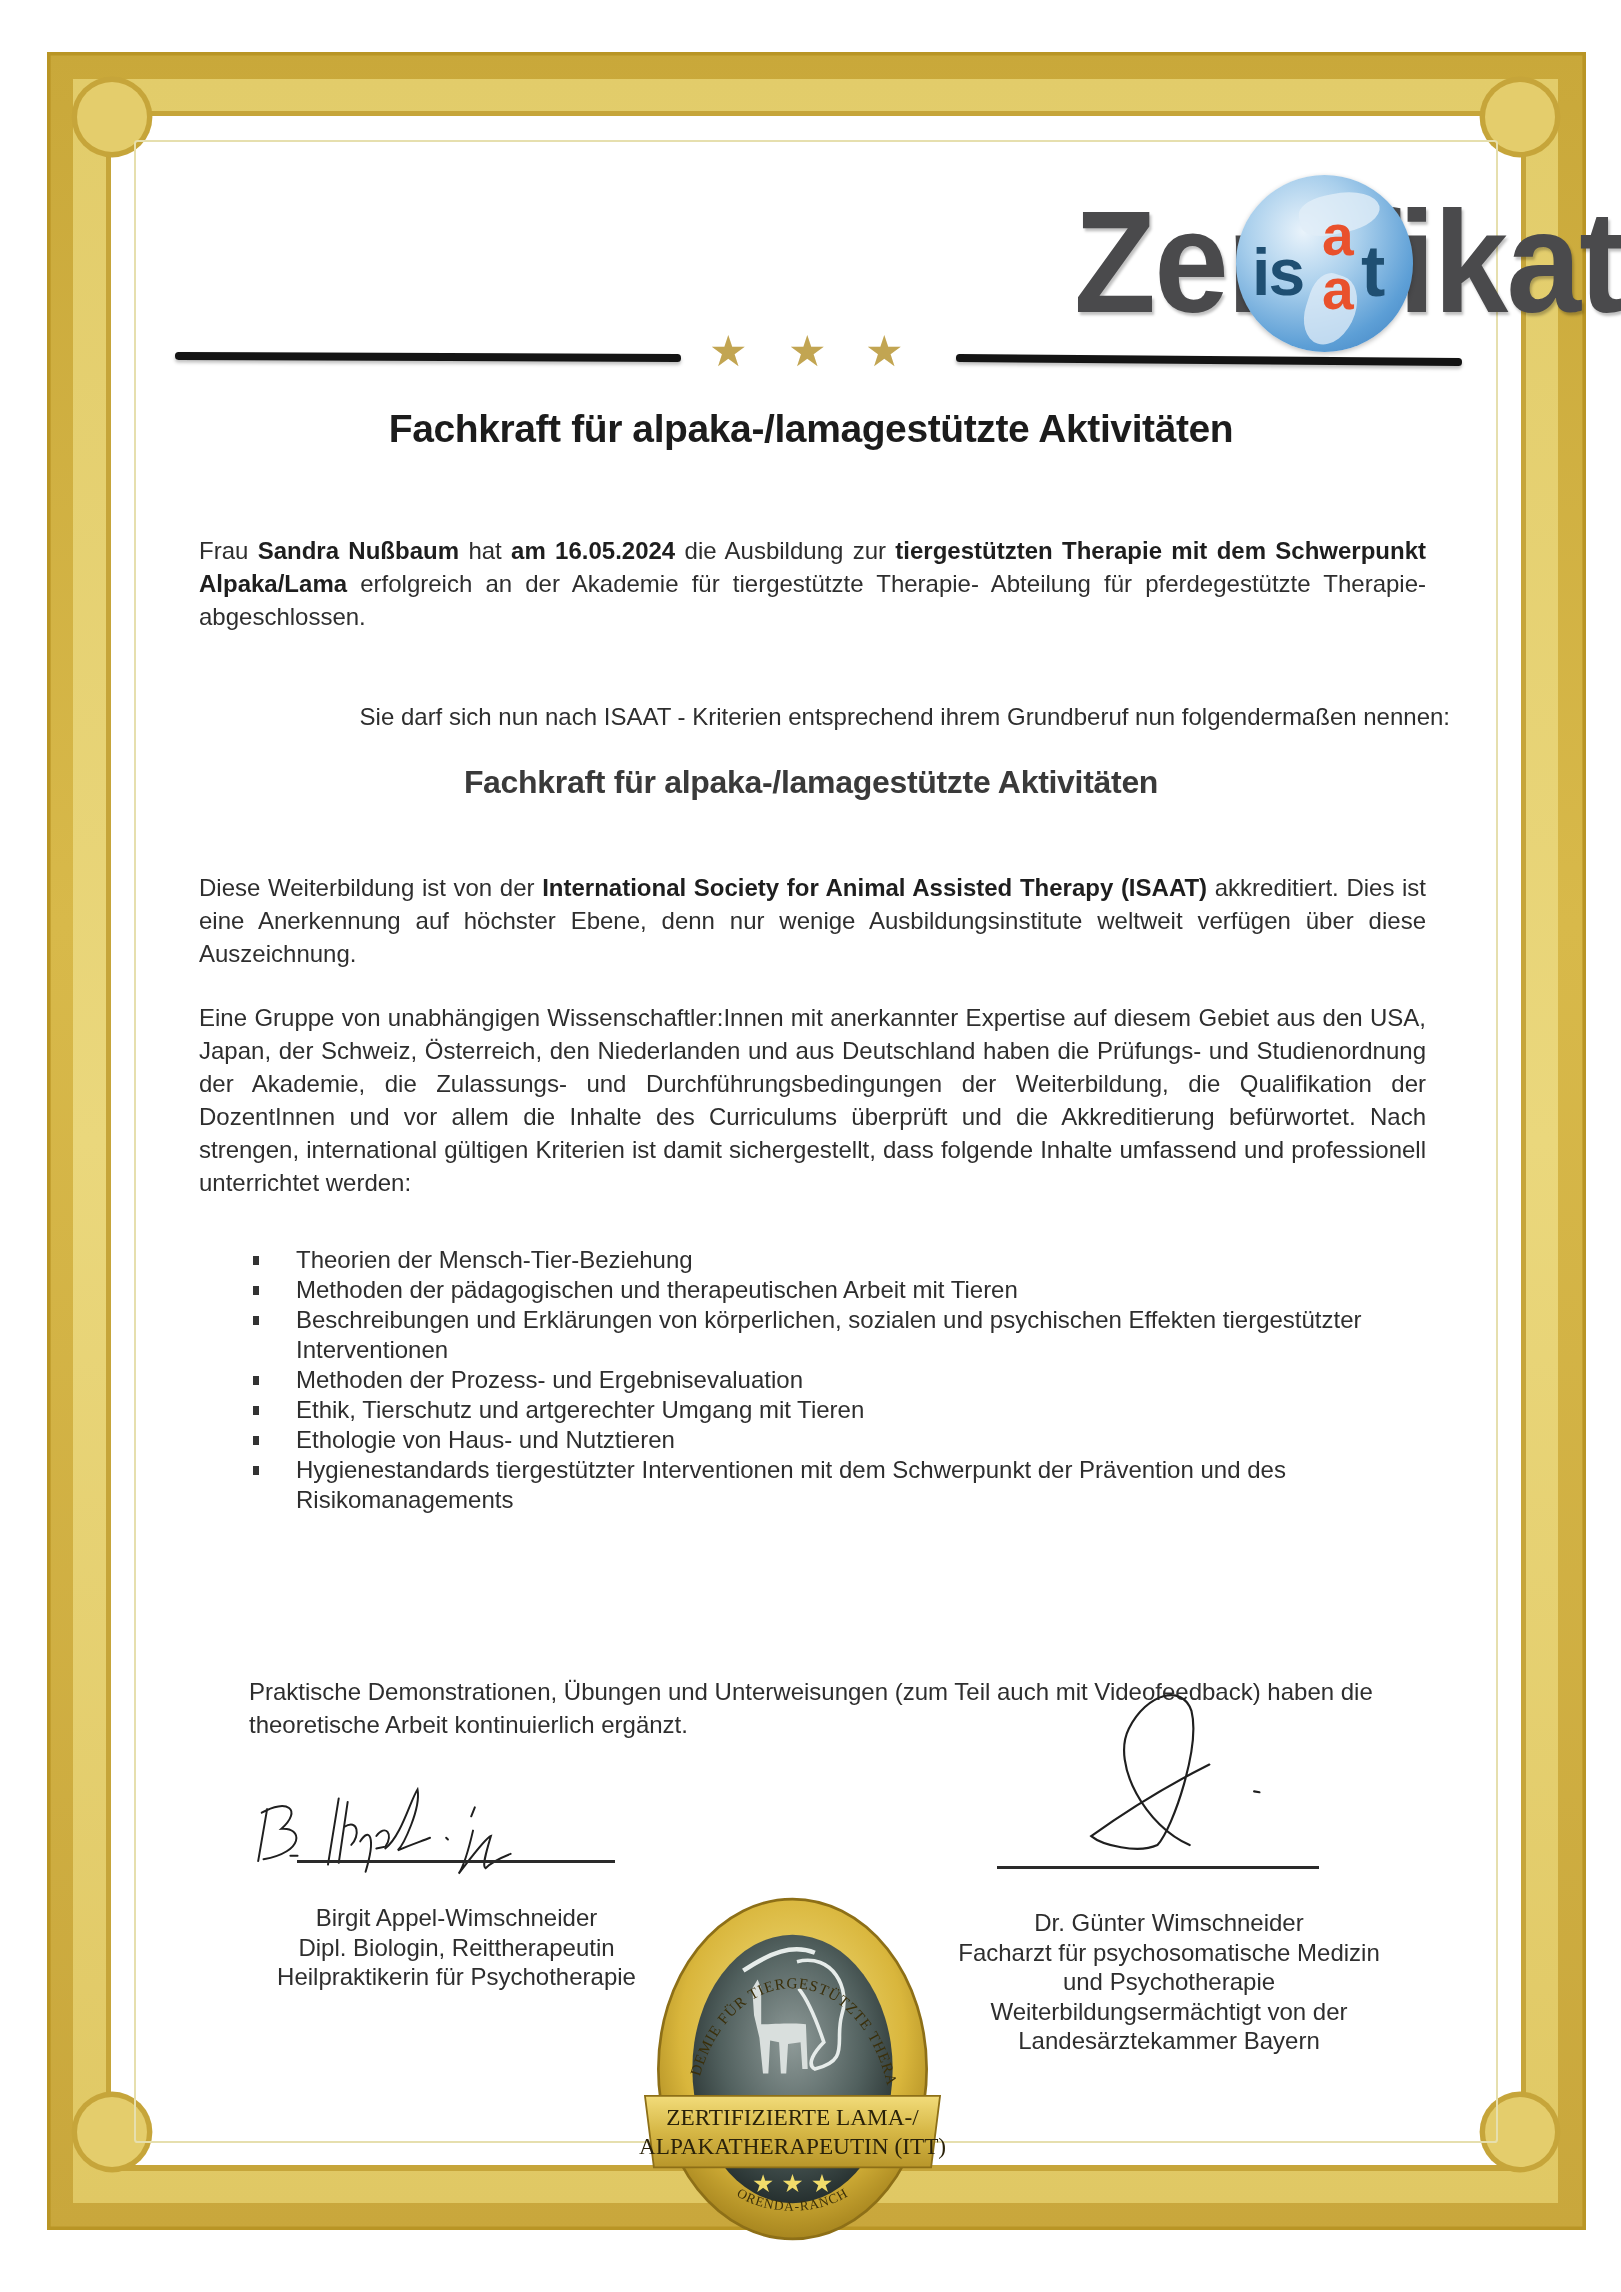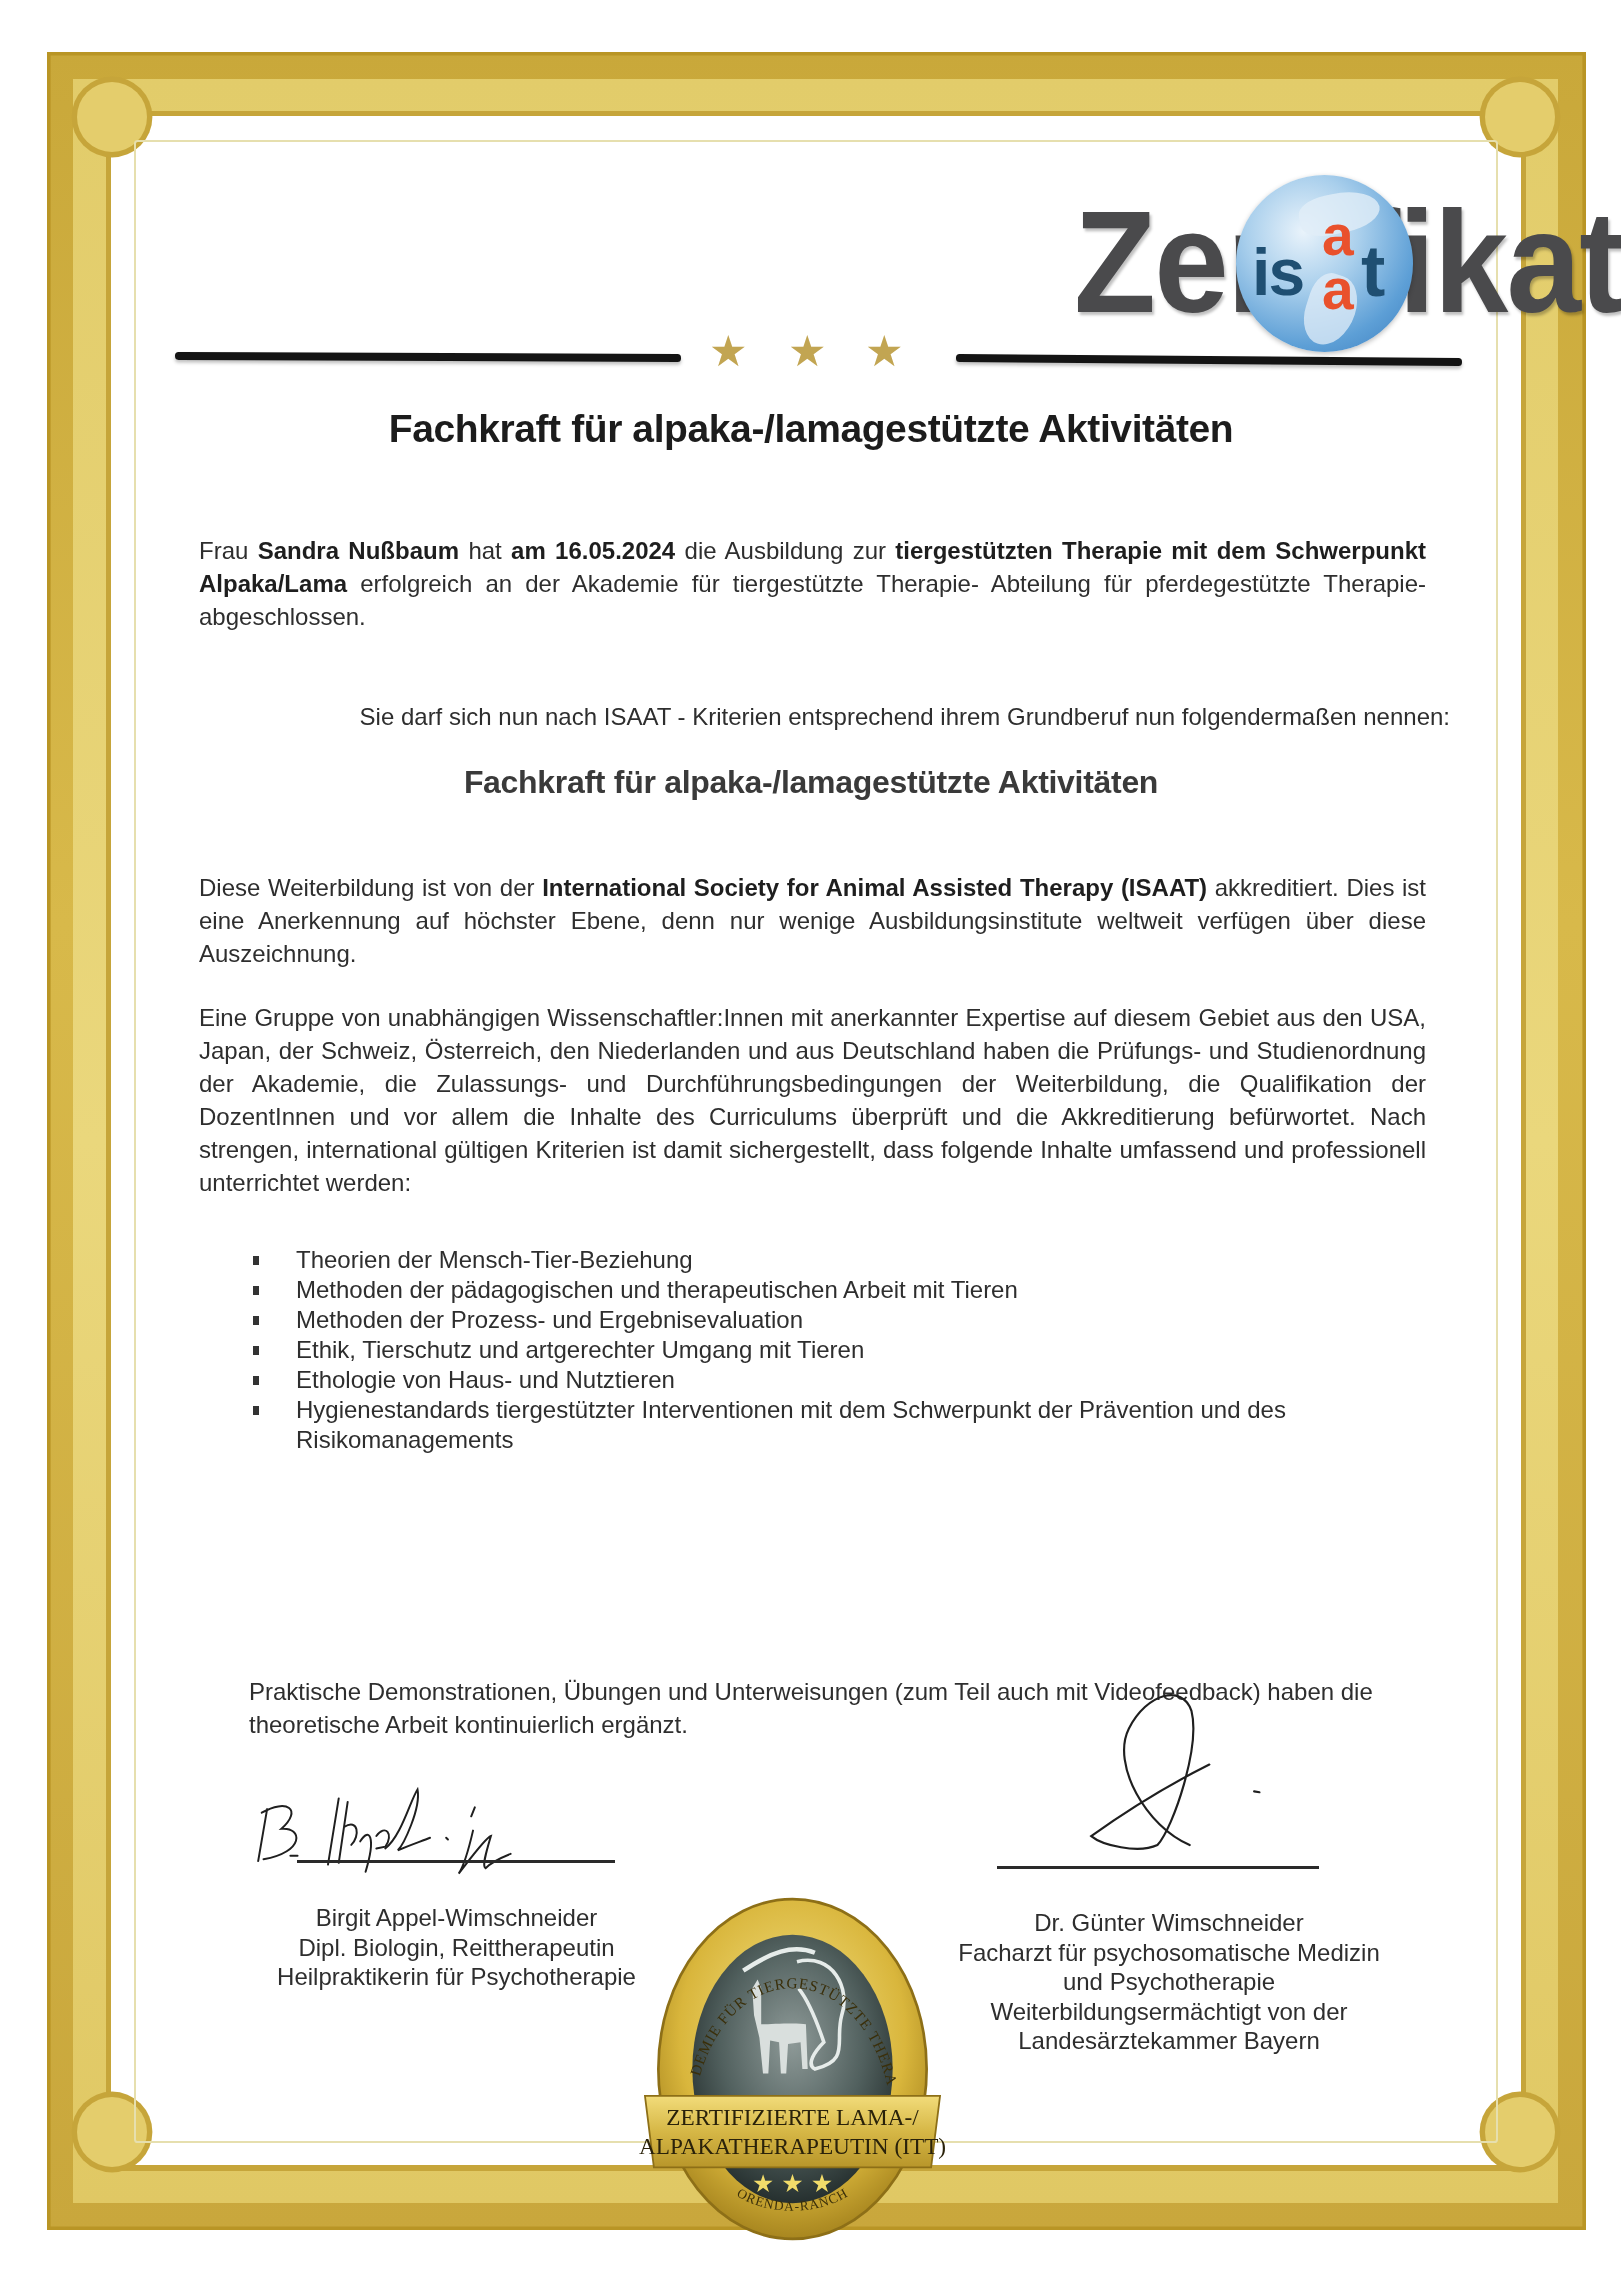--- a/index.html
+++ b/index.html
@@ -177,20 +177,21 @@
   <span>Diese Weiterbildung ist von der</span>
   <b>International Society for Animal Assisted Therapy (ISAAT)</b>
   <span>akkreditiert. Dies ist eine Anerkennung auf höchster Ebene,  denn nur  wenige Ausbildungsinstitute weltweit verfügen über diese Auszeichnung.</span>
 </div>
 
 <div class="abs para p4">Eine Gruppe von unabhängigen Wissenschaftler:Innen mit anerkannter Expertise auf diesem Gebiet aus den USA, Japan, der Schweiz, Österreich, den Niederlanden und aus Deutschland haben die Prüfungs- und Studienordnung der Akademie, die Zulassungs- und Durchführungsbedingungen der Weiterbildung, die Qualifikation der DozentInnen und vor allem die Inhalte des Curriculums überprüft und die Akkreditierung befürwortet. Nach strengen, international gültigen Kriterien ist damit sichergestellt, dass folgende Inhalte umfassend  und professionell unterrichtet werden:</div>
 
 <ul class="abs bullets">
   <li>Theorien der Mensch-Tier-Beziehung</li>
   <li>Methoden der pädagogischen und therapeutischen Arbeit mit Tieren</li>
+  <li>Beschreibungen und Erklärungen von körperlichen, sozialen und psychischen Effekten tiergestützter Interventionen</li>
   <li>Methoden der Prozess- und Ergebnisevaluation</li>
   <li>Ethik, Tierschutz und artgerechter Umgang mit Tieren</li>
   <li>Ethologie von Haus- und Nutztieren</li>
   <li>Hygienestandards tiergestützter Interventionen mit dem Schwerpunkt der Prävention und des Risikomanagements</li>
 </ul>
 
 <div class="abs p5">Praktische Demonstrationen, Übungen und Unterweisungen (zum Teil auch mit Videofeedback) haben die theoretische Arbeit kontinuierlich ergänzt.</div>
 
 <svg class="abs sig-svg" style="left:251px;top:1782px;" width="376" height="99" viewBox="0 0 420 110">
   <g fill="none" stroke="#1f1f1f" stroke-width="2.2" stroke-linecap="round">

